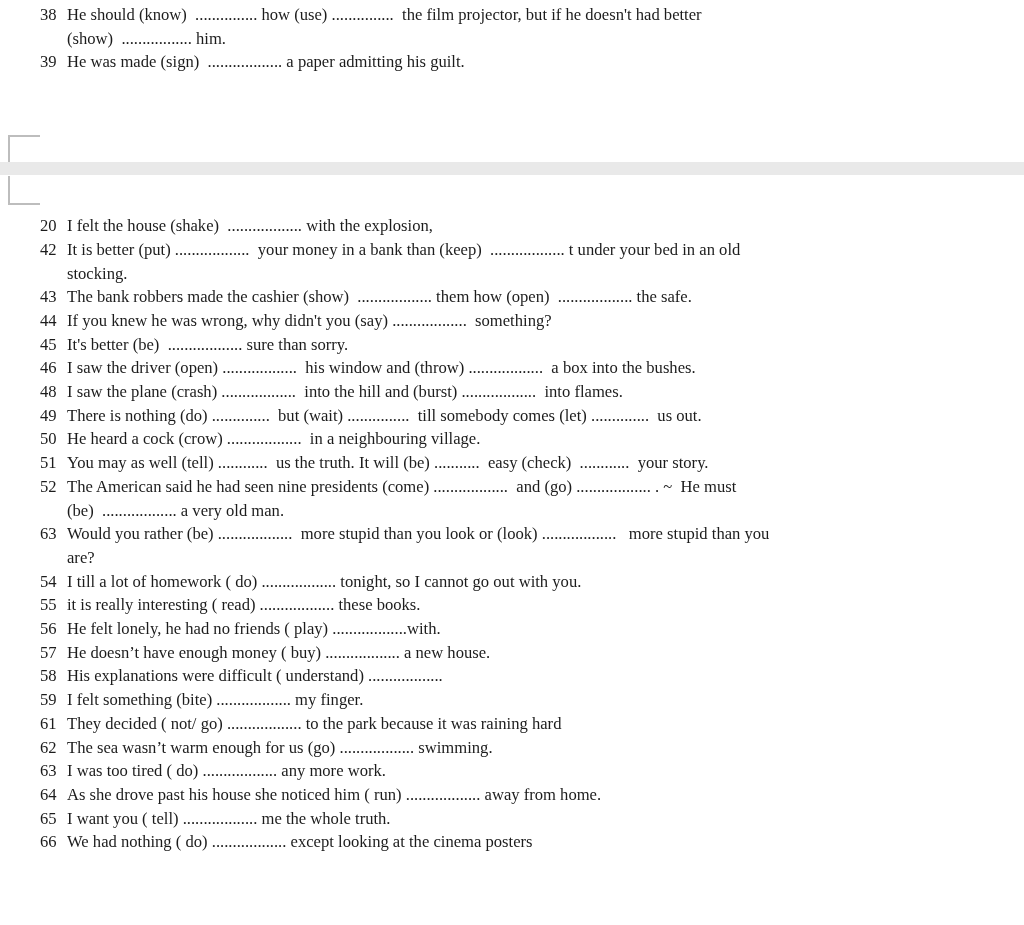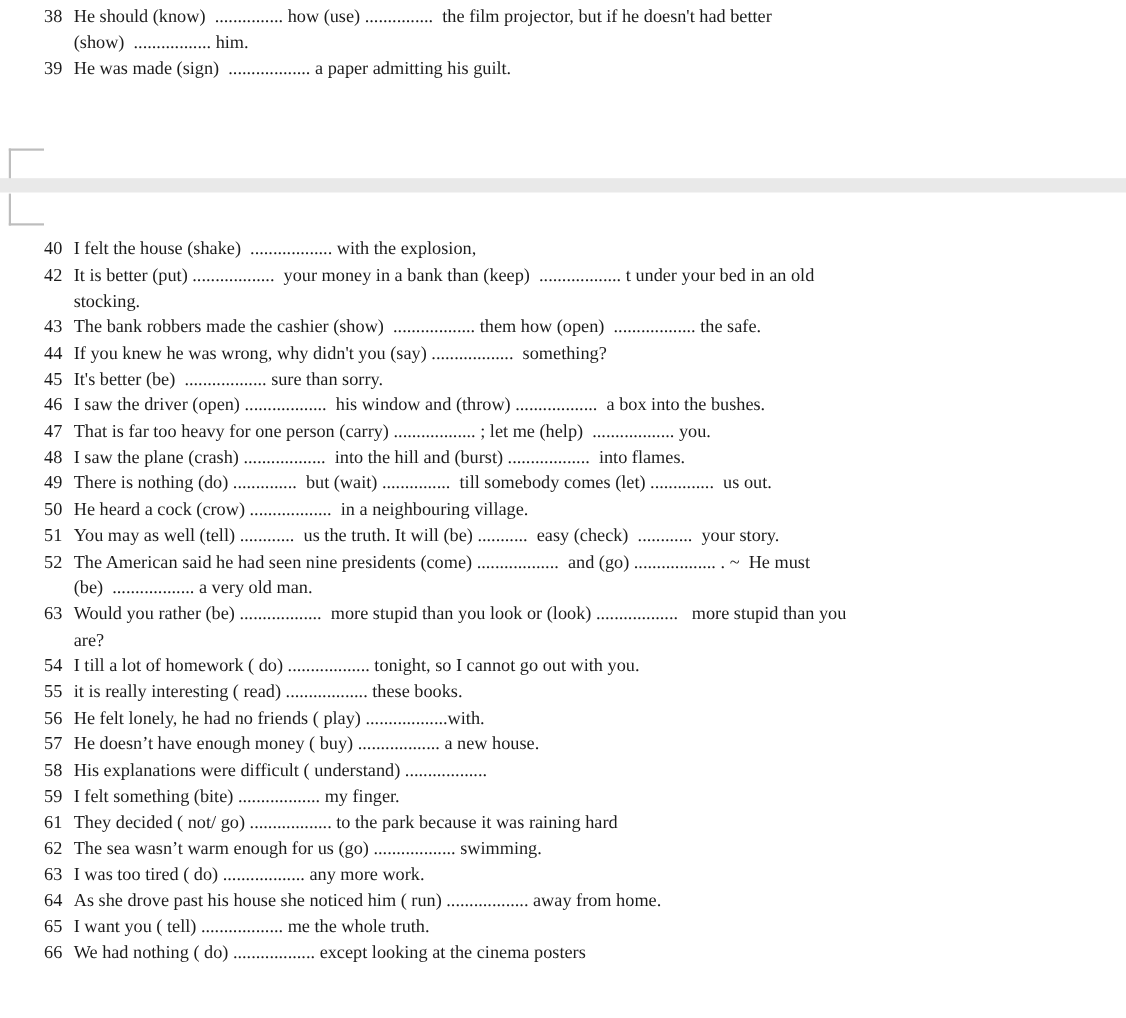--- a/index.html
+++ b/index.html
@@ -86,21 +86,21 @@
     </div>
 
   <div class="break-zone">
     <div class="crop-top-mark"></div>
     <div class="gap-band"></div>
     <div class="crop-bottom-mark"></div>
   </div>
 
   <div class="section sec2">
       <div class="item">
-        <span class="num">40</span>
+        <span class="num">20</span>
         <span class="text">I felt the house (shake)  .................. with the explosion,</span>
       </div>
       <div class="item">
         <span class="num">42</span>
         <span class="text">It is better (put) ..................  your money in a bank than (keep)  .................. t under your bed in an old
 stocking.</span>
       </div>
       <div class="item">
         <span class="num">43</span>
         <span class="text">The bank robbers made the cashier (show)  .................. them how (open)  .................. the safe.</span>
@@ -109,24 +109,20 @@
         <span class="num">44</span>
         <span class="text">If you knew he was wrong, why didn't you (say) ..................  something?</span>
       </div>
       <div class="item">
         <span class="num">45</span>
         <span class="text">It's better (be)  .................. sure than sorry.</span>
       </div>
       <div class="item">
         <span class="num">46</span>
         <span class="text">I saw the driver (open) ..................  his window and (throw) ..................  a box into the bushes.</span>
-      </div>
-      <div class="item">
-        <span class="num">47</span>
-        <span class="text">That is far too heavy for one person (carry) .................. ; let me (help)  .................. you.</span>
       </div>
       <div class="item">
         <span class="num">48</span>
         <span class="text">I saw the plane (crash) ..................  into the hill and (burst) ..................  into flames.</span>
       </div>
       <div class="item">
         <span class="num">49</span>
         <span class="text">There is nothing (do) ..............  but (wait) ...............  till somebody comes (let) ..............  us out.</span>
       </div>
       <div class="item">

